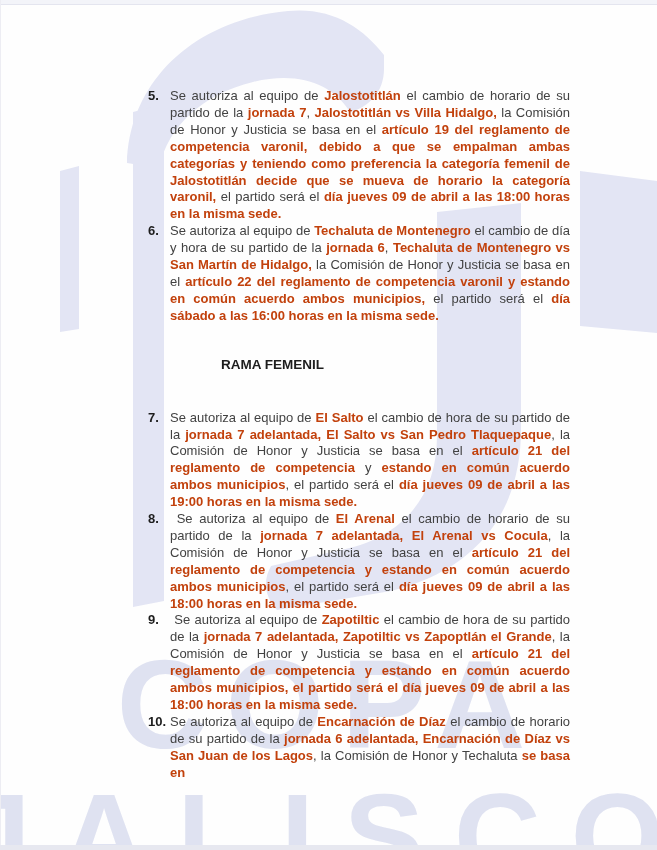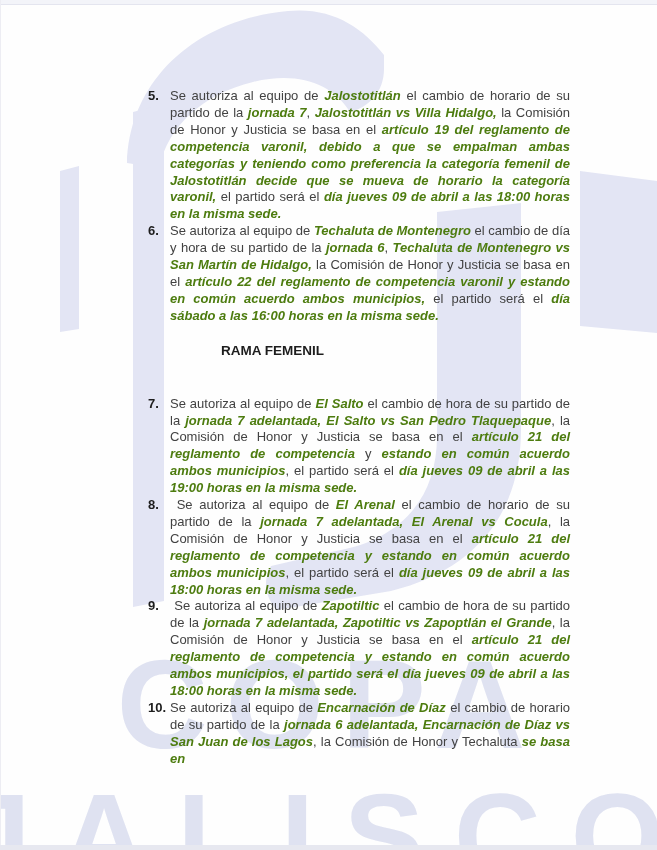--- a/index.html
+++ b/index.html
@@ -16,23 +16,23 @@
   .edge-left{position:absolute;top:0;bottom:0;left:0;width:1px;background:#ededf3;z-index:3;}
 
   .content{
     position:absolute;left:148px;top:88px;width:422px;z-index:2;
     font-size:13px;line-height:16.9px;color:#424242;text-align:justify;
   }
   .item{position:relative;padding-left:22px;}
   .item .num{
     position:absolute;left:0;top:0;font-weight:bold;color:#1d1d1d;
   }
-  .item b{font-weight:bold;color:#4d7c0f;font-style:italic;}
+  .item b{font-weight:bold;color:#c2410c;}
   .section-heading{
-    width:545px;margin-left:-148px;margin-top:18px;margin-bottom:36px;
+    width:545px;margin-left:-148px;margin-top:32px;margin-bottom:36px;
     text-align:center;font-weight:bold;color:#1d1d1d;font-size:13.5px;
   }
 </style>
 </head>
 <body>
 
 <div class="page">
 
   <svg class="watermark-svg" width="657" height="850" viewBox="0 0 657 850" aria-hidden="true">
     <path class="wm-shape" d="M127,163 C129,83 192,20 288,11 C332,7 362,27 384,55 L384,69 C384,92 369,107 350,112 C332,83 297,71 253,82 C203,94 168,126 159,168 Z" fill="#e3e5f4"></path>

